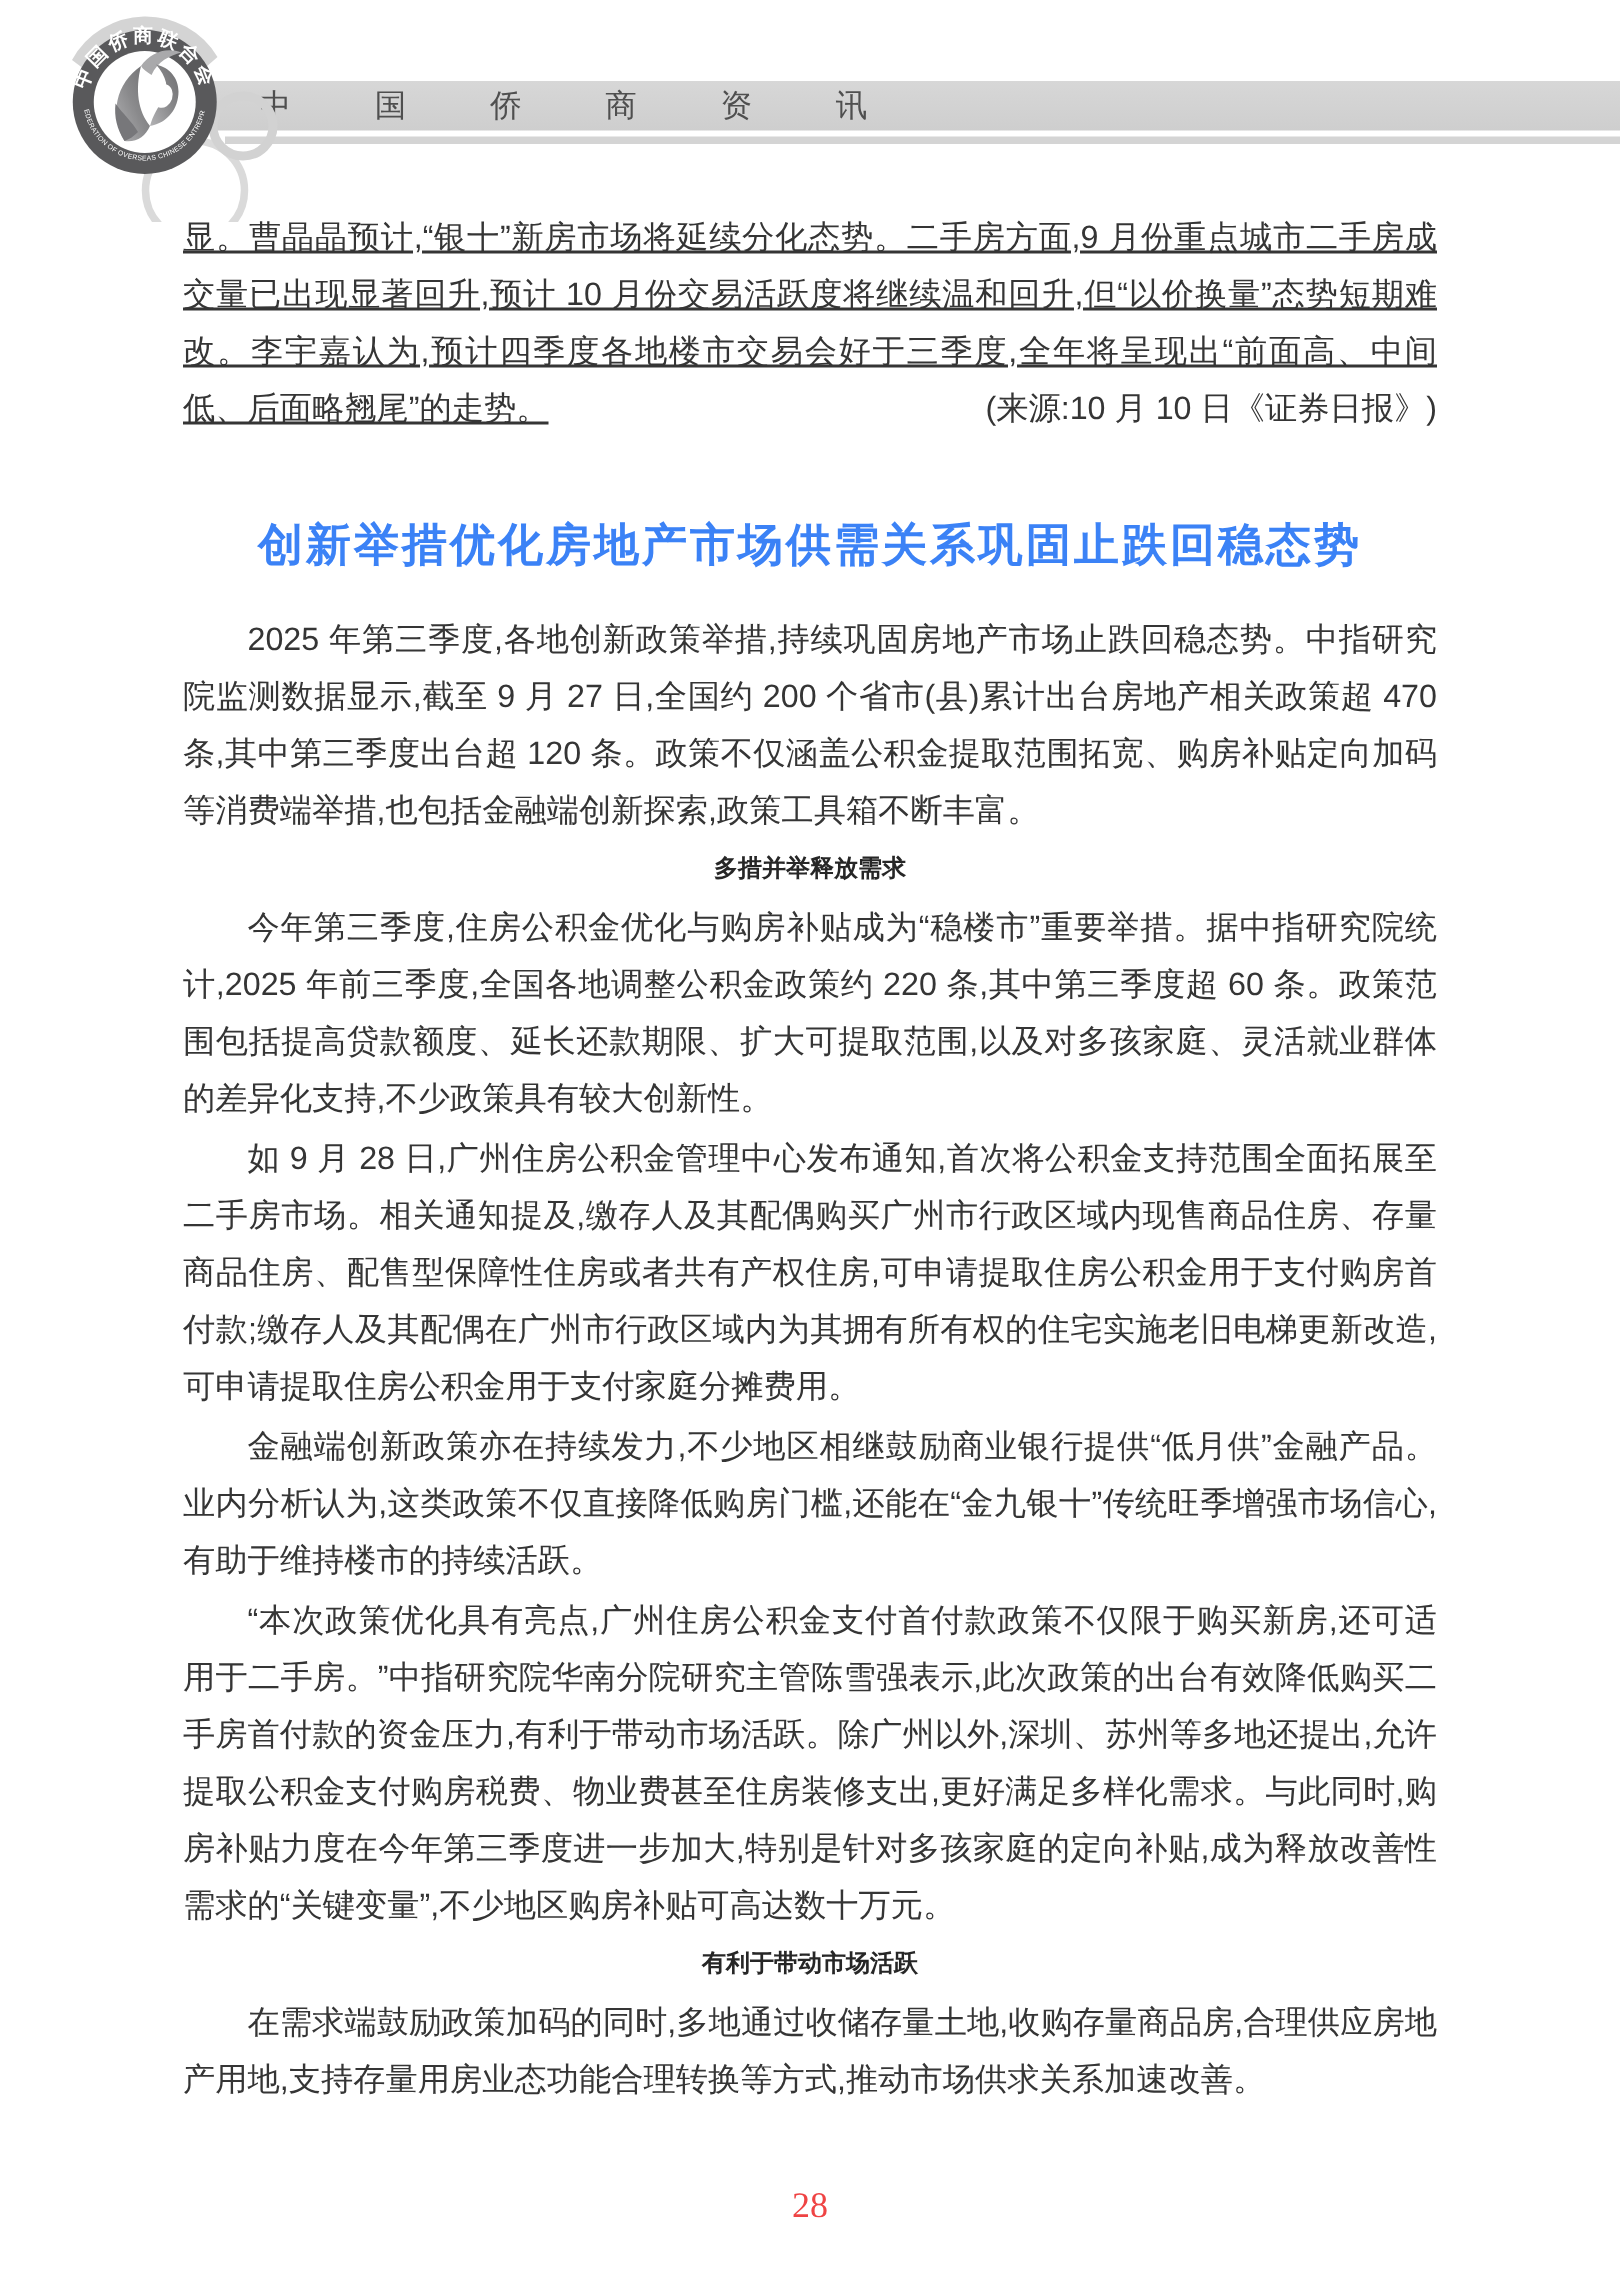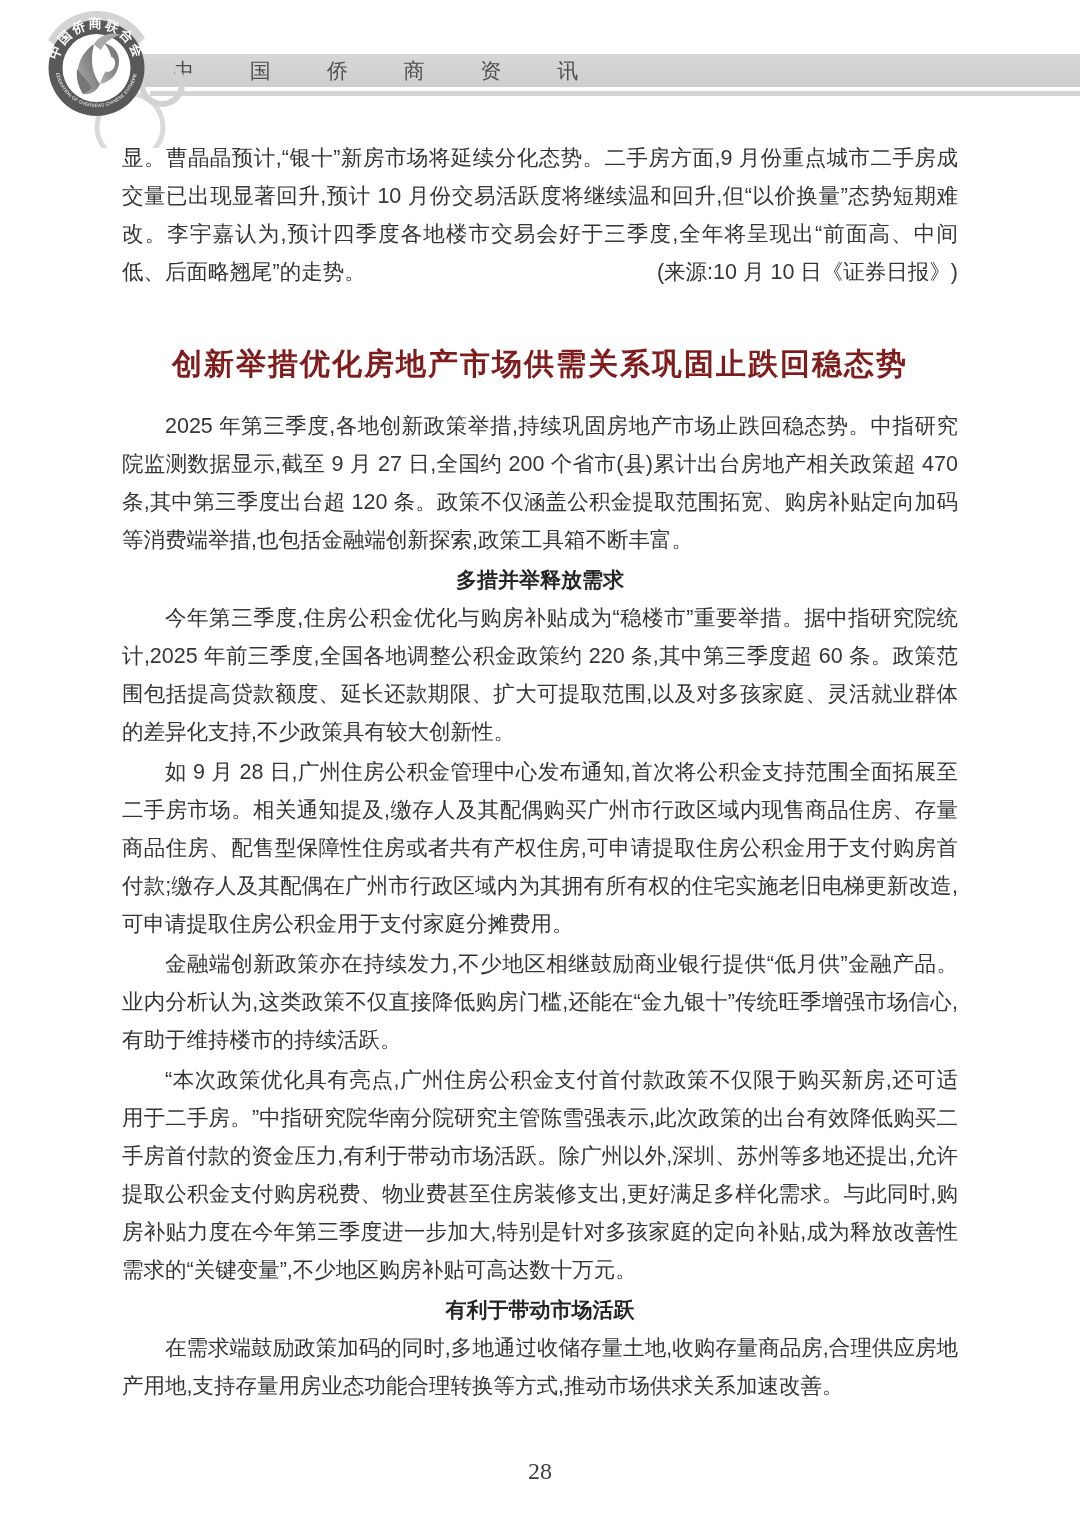--- a/index.html
+++ b/index.html
@@ -26,40 +26,40 @@
   .logo-box{position:absolute;left:36px;top:8px;width:170px;height:140px;}
   
   .content{
     position:absolute;left:122px;top:139px;width:836px;
     color:#353535;
     font-size:21.5px;line-height:38px;
     text-align:justify;
   }
   .content p{margin:0 0 2px 0;text-indent:2em;}
   .content p.no-indent{text-indent:0;}
-  .para-with-source{position:relative;}
+  .para-with-source{position:relative;text-decoration:underline;}
   .source-attr{position:absolute;right:0;bottom:0;white-space:nowrap;}
   .article-title{
     margin:52px 0 22px 0;
     text-align:center;
     font-size:30px;line-height:42px;font-weight:700;
-    letter-spacing:2px;color:#7f1d1d;
+    letter-spacing:2px;color:#3b82f6;
     text-indent:0;
   }
   .section-heading{
     margin:0;text-align:center;
-    font-size:21px;line-height:38px;font-weight:700;
+    font-size:16px;line-height:38px;font-weight:700;
     color:#262626;text-indent:0;
   }
   
   .page-number{
     position:absolute;left:0;top:1458px;width:100%;
     text-align:center;
     font-family:"Liberation Serif",serif;
-    font-size:24px;color:#404040;
+    font-size:24px;color:#ef4444;
   }
 </style>
 </head>
 <body>
 
 <div class="page">
 
   <header>
     <div class="banner-bar"></div>
     <div class="banner-underline"></div>

